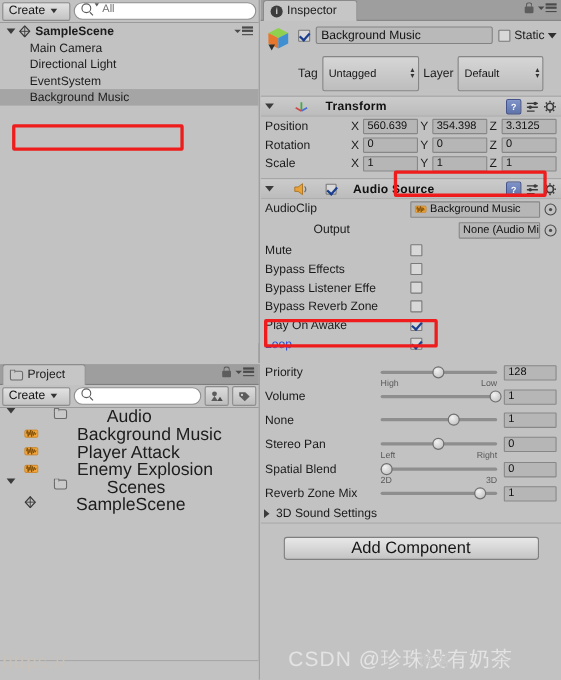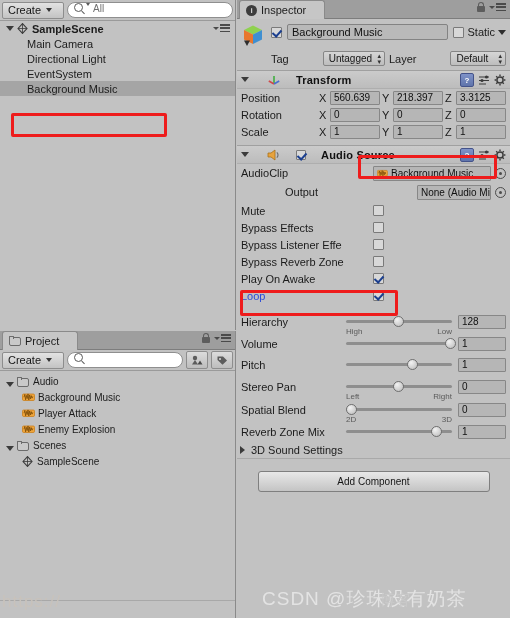--- a/index.html
+++ b/index.html
@@ -71,43 +71,43 @@
   .scene-menu{position:absolute;right:5px;top:3px;}
 
   
   #project{left:0;top:331px;width:236px;height:287px;border-right:1px solid #8a8a8a;}
   .ico-folder{width:12px;height:10px;margin-right:4px;flex:none;position:relative;}
   .ico-folder:before{content:"";position:absolute;left:0;top:1px;width:12px;height:9px;
      border:1px solid #6b6b6b;border-radius:0 2px 2px 2px;background:#c9c9c9;box-sizing:border-box;}
   .ico-folder:after{content:"";position:absolute;left:0;top:0;width:5px;height:3px;
      border:1px solid #6b6b6b;border-bottom:none;background:#c9c9c9;box-sizing:border-box;border-radius:1px 1px 0 0;}
   .ico-audio{width:13px;height:11px;margin-right:3px;flex:none;}
-  .prow{height:16px;display:flex;align-items:flex-end;font-size:10px;color:#1c1c1c;box-sizing:border-box;}
+  .prow{height:16px;display:flex;align-items:flex-start;font-size:16px;color:#1c1c1c;box-sizing:border-box;gap:32px;}
   .proj-body{height:calc(100% - 39px);background:#c2c2c2;position:relative;}
   .proj-footer{position:absolute;left:0;right:0;bottom:0;height:18px;background:#c2c2c2;border-top:1px solid #a8a8a8;}
 
   
   #inspector{left:237px;top:0;width:273px;height:618px;}
   .insp-body{background:#c2c2c2;height:calc(100% - 19px);overflow:hidden;position:relative;}
 
   .gohead{padding:3px 4px 0 4px;display:flex;align-items:flex-start;gap:4px;position:relative;}
   .cube{width:26px;height:26px;position:relative;flex:none;margin-top:1px;}
   .chk{width:11px;height:11px;background:#d8d8d8;border:1px solid #7a7a7a;border-radius:1px;
        box-sizing:border-box;position:relative;flex:none;}
   .chk.on:after{content:"";position:absolute;left:2px;top:0px;width:4px;height:7px;
        border:solid #1b3f8f;border-width:0 2px 2px 0;transform:rotate(42deg);}
   .namefield{height:16px;flex:1;background:#b9b9b9;border:1px solid #838383;border-radius:2px;
        display:flex;align-items:center;padding:0 4px;font-size:11px;color:#111;box-sizing:border-box;}
   .static-wrap{display:flex;align-items:center;gap:3px;font-size:11px;color:#1b1b1b;flex:none;}
   .caret-dn{width:0;height:0;border-left:4px solid transparent;border-right:4px solid transparent;border-top:5px solid #2e2e2e;}
 
   .taglayer{display:flex;align-items:center;gap:4px;padding:2px 4px 4px 4px;font-size:11px;}
   .lbl{color:#1b1b1b;}
-  .dropdown{height:15px;background:linear-gradient(#d6d6d6,#bdbdbd);border:1px solid #868686;border-radius:2px;
-      display:flex;align-items:center;justify-content:space-between;padding:0 3px 0 5px;font-size:10px;color:#151515;box-sizing:border-box;margin-left:30px;}
+  .dropdown{height:32px;background:linear-gradient(#d6d6d6,#bdbdbd);border:1px solid #868686;border-radius:2px;
+      display:flex;align-items:center;justify-content:space-between;padding:0 3px 0 5px;font-size:10px;color:#151515;box-sizing:border-box;}
   .dd-arrows{font-size:7px;line-height:6px;color:#333;display:flex;flex-direction:column;align-items:center;}
 
   .comp{border-top:1px solid #a0a0a0;background:#c2c2c2;}
   .comp-head{height:17px;display:flex;align-items:center;gap:15px;padding:0 4px;
      background:linear-gradient(#cbcbcb,#bcbcbc);border-bottom:1px solid #aeaeae;position:relative;}
   .comp-title{font-weight:bold;font-size:11px;color:#111;letter-spacing:.2px;}
   .head-icons{position:absolute;right:4px;top:2px;display:flex;align-items:center;gap:4px;}
   .ico-help{width:12px;height:12px;background:linear-gradient(#7f93c9,#5f74ab);border:1px solid #44538a;
      border-radius:2px;color:#fff;font-size:8px;display:flex;align-items:center;justify-content:center;font-weight:bold;}
   .ico-preset{width:12px;height:11px;position:relative;}
@@ -131,21 +131,21 @@
   .sl-knob{position:absolute;top:3px;width:11px;height:11px;border-radius:50%;
      background:radial-gradient(circle at 35% 30%,#f2f2f2,#b9b9b9);border:1px solid #6f6f6f;box-sizing:border-box;}
   .sl-ends{position:absolute;left:0;right:0;top:14px;display:flex;justify-content:space-between;
      font-size:8px;color:#5a5a5a;}
   .tallrow{height:23px;}
 
   .foot-row{display:flex;align-items:center;height:16px;padding:0 3px;font-size:11px;color:#1b1b1b;gap:3px;
      border-bottom:1px solid #a9a9a9;}
   .addcomp{margin:12px auto 0 auto;width:230px;height:19px;
      background:linear-gradient(#e8e8e8,#c4c4c4);border:1px solid #7f7f7f;border-radius:3px;
-     display:flex;align-items:center;justify-content:center;font-size:10px;color:#141414;}
+     display:flex;align-items:center;justify-content:center;font-size:15px;color:#141414;}
 
   
   .redbox{position:absolute;border:3px solid #ee1c1c;border-radius:2px;pointer-events:none;z-index:30;}
 
   
   .wm{position:absolute;z-index:40;pointer-events:none;white-space:nowrap;margin-top:13px;}
   .wm-url{left:2px;bottom:6px;font-size:17px;color:#c8c2bb;letter-spacing:1px;}
   .wm-csdn{left:262px;bottom:6px;font-size:19px;color:#e3e3e3;letter-spacing:1px;}
   .wm-blog{left:380px;bottom:8px;font-size:15px;color:#c9c9c9;letter-spacing:1px;}
 </style>
@@ -393,21 +393,21 @@
             </span>
           </span>
         </div>
 
         <div class="row">
           <span class="rl">Position</span>
           <span class="vecfield">
             <span class="ax">X</span>
             <span class="num">560.639</span>
             <span class="ax">Y</span>
-            <span class="num">218.397</span>
+            <span class="num">354.398</span>
             <span class="ax">Z</span>
             <span class="num">3.3125</span>
           </span>
         </div>
         <div class="row">
           <span class="rl">Rotation</span>
           <span class="vecfield">
             <span class="ax">X</span>
             <span class="num">0</span>
             <span class="ax">Y</span>
@@ -502,21 +502,21 @@
           <span class="chk on"></span>
         </div>
         <div class="row">
           <span class="rl" style="width:132px;color:#2b4cd8;">Loop</span>
           <span class="chk on"></span>
         </div>
 
         <div style="height:6px;"></div>
 
         <div class="row tallrow">
-          <span class="rl" style="width:105px;">Hierarchy</span>
+          <span class="rl" style="width:105px;">Priority</span>
           <span class="sl-wrap" style="max-width:110px;">
             <span class="sl-track"></span>
             <span class="sl-knob" style="left:44%;"></span>
             <span class="sl-ends">
               <i style="font-style:normal">High</i>
               <i style="font-style:normal">Low</i>
             </span>
           </span>
           <span class="num" style="flex:none;width:48px;margin-left:6px;">128</span>
         </div>
@@ -524,21 +524,21 @@
         <div class="row" style="height:21px;">
           <span class="rl" style="width:105px;">Volume</span>
           <span class="sl-wrap" style="max-width:110px;">
             <span class="sl-track"></span>
             <span class="sl-knob" style="left:93%;"></span>
           </span>
           <span class="num" style="flex:none;width:48px;margin-left:6px;">1</span>
         </div>
 
         <div class="row" style="height:21px;">
-          <span class="rl" style="width:105px;">Pitch</span>
+          <span class="rl" style="width:105px;">None</span>
           <span class="sl-wrap" style="max-width:110px;">
             <span class="sl-track"></span>
             <span class="sl-knob" style="left:58%;"></span>
           </span>
           <span class="num" style="flex:none;width:48px;margin-left:6px;">1</span>
         </div>
 
         <div class="row tallrow">
           <span class="rl" style="width:105px;">Stereo Pan</span>
           <span class="sl-wrap" style="max-width:110px;">

